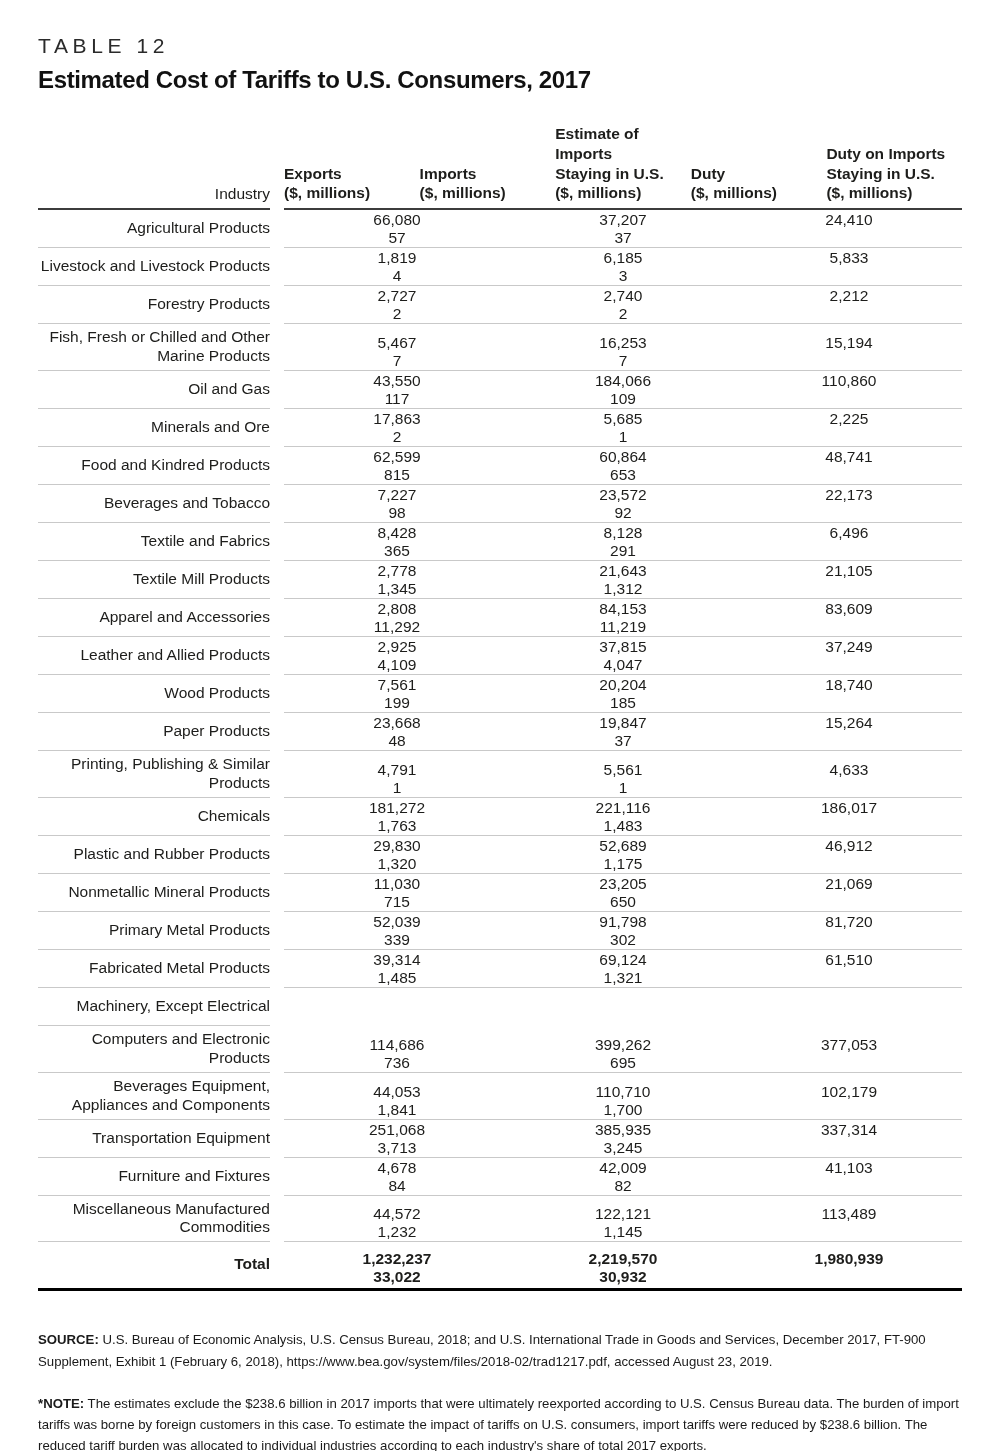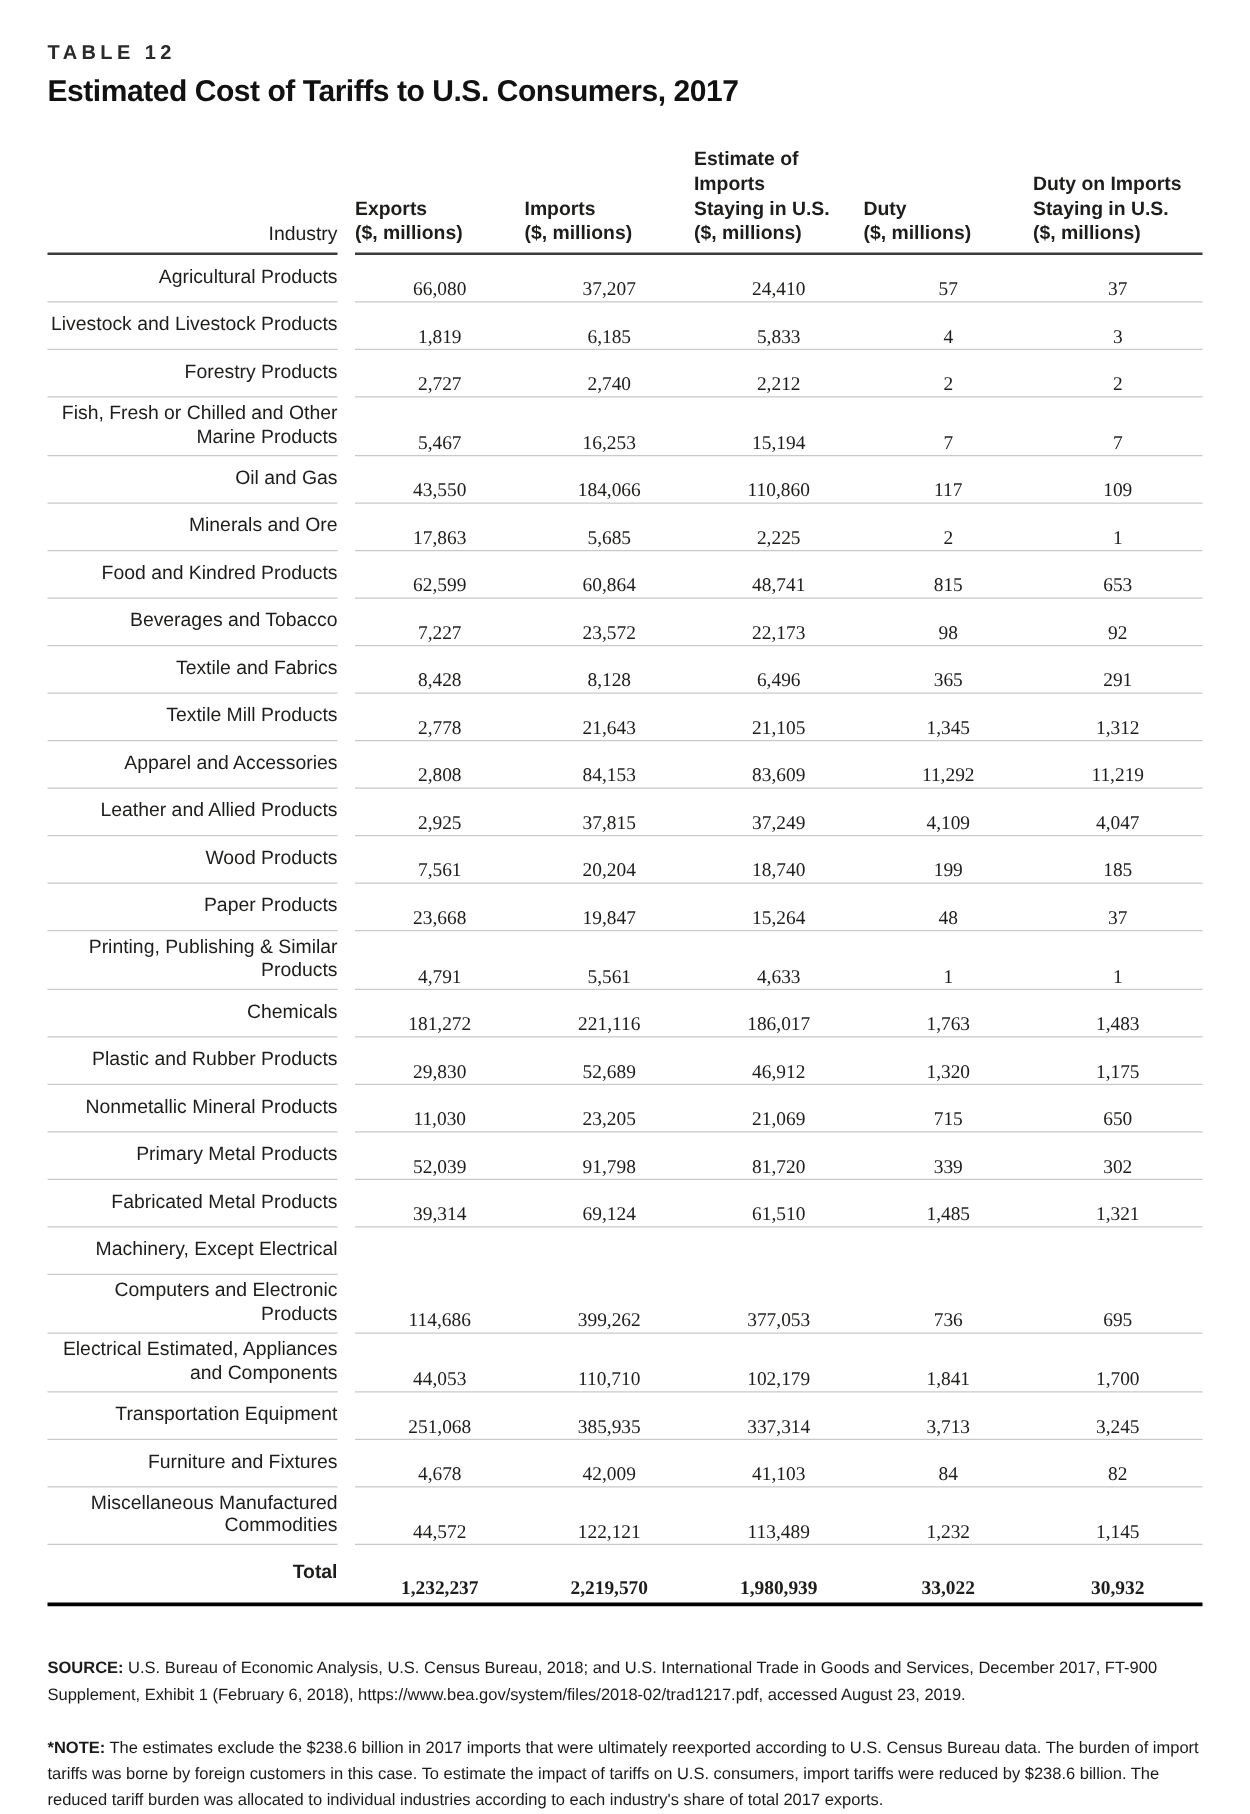--- a/index.html
+++ b/index.html
@@ -7,22 +7,22 @@
   body {
     width: 1000px;
     height: 1451px;
     font-family: "Liberation Sans", sans-serif;
     color: #1d1d1b;
     overflow: hidden;
   }
   .page { padding: 34px 38px 0 38px; }
 
   .table-label {
-    font-size: 16px;
-    font-weight: 700;
+    font-size: 21px;
+    font-weight: 400;
     letter-spacing: 0.22em;
     color: #2a2a2a;
   }
   .table-title {
     font-size: 24px;
     font-weight: 700;
     margin-top: 8px;
     letter-spacing: -0.015em;
     color: #111;
   }
@@ -68,24 +68,23 @@
     font-size: 15.5px;
     line-height: 1.22;
     min-height: 38px;
     padding: 4px 0;
     border-bottom: 1px solid #c9c9c9;
   }
   .cell-gap { width: 14px; flex: 0 0 14px; }
   .cells-data {
     flex: 1;
     display: grid;
-    grid-template-columns: repeat(5, 1fr);
+    grid-template-columns: repeat(3, 1fr);
     align-items: center;
     border-bottom: 1px solid #c9c9c9;
-    font-family: Liberation Serif, serif;
   }
   .cell-value {
     text-align: center;
     font-size: 15.5px;
   }
 
   
   .trow.total .cell-industry,
   .trow.total .cells-data { border-bottom: none; font-weight: 700; }
   .trow.total .cell-industry { min-height: 44px; }
@@ -374,21 +373,21 @@
         <div class="cell-gap"></div>
         <div class="cells-data">
           <div class="cell-value">114,686</div>
           <div class="cell-value">399,262</div>
           <div class="cell-value">377,053</div>
           <div class="cell-value">736</div>
           <div class="cell-value">695</div>
         </div>
       </div>
       <div class="trow">
-        <div class="cell-industry">Electrical Estimated, Appliances and Components</div>
+        <div class="cell-industry">Beverages Equipment, Appliances and Components</div>
         <div class="cell-gap"></div>
         <div class="cells-data">
           <div class="cell-value">44,053</div>
           <div class="cell-value">110,710</div>
           <div class="cell-value">102,179</div>
           <div class="cell-value">1,841</div>
           <div class="cell-value">1,700</div>
         </div>
       </div>
       <div class="trow">

